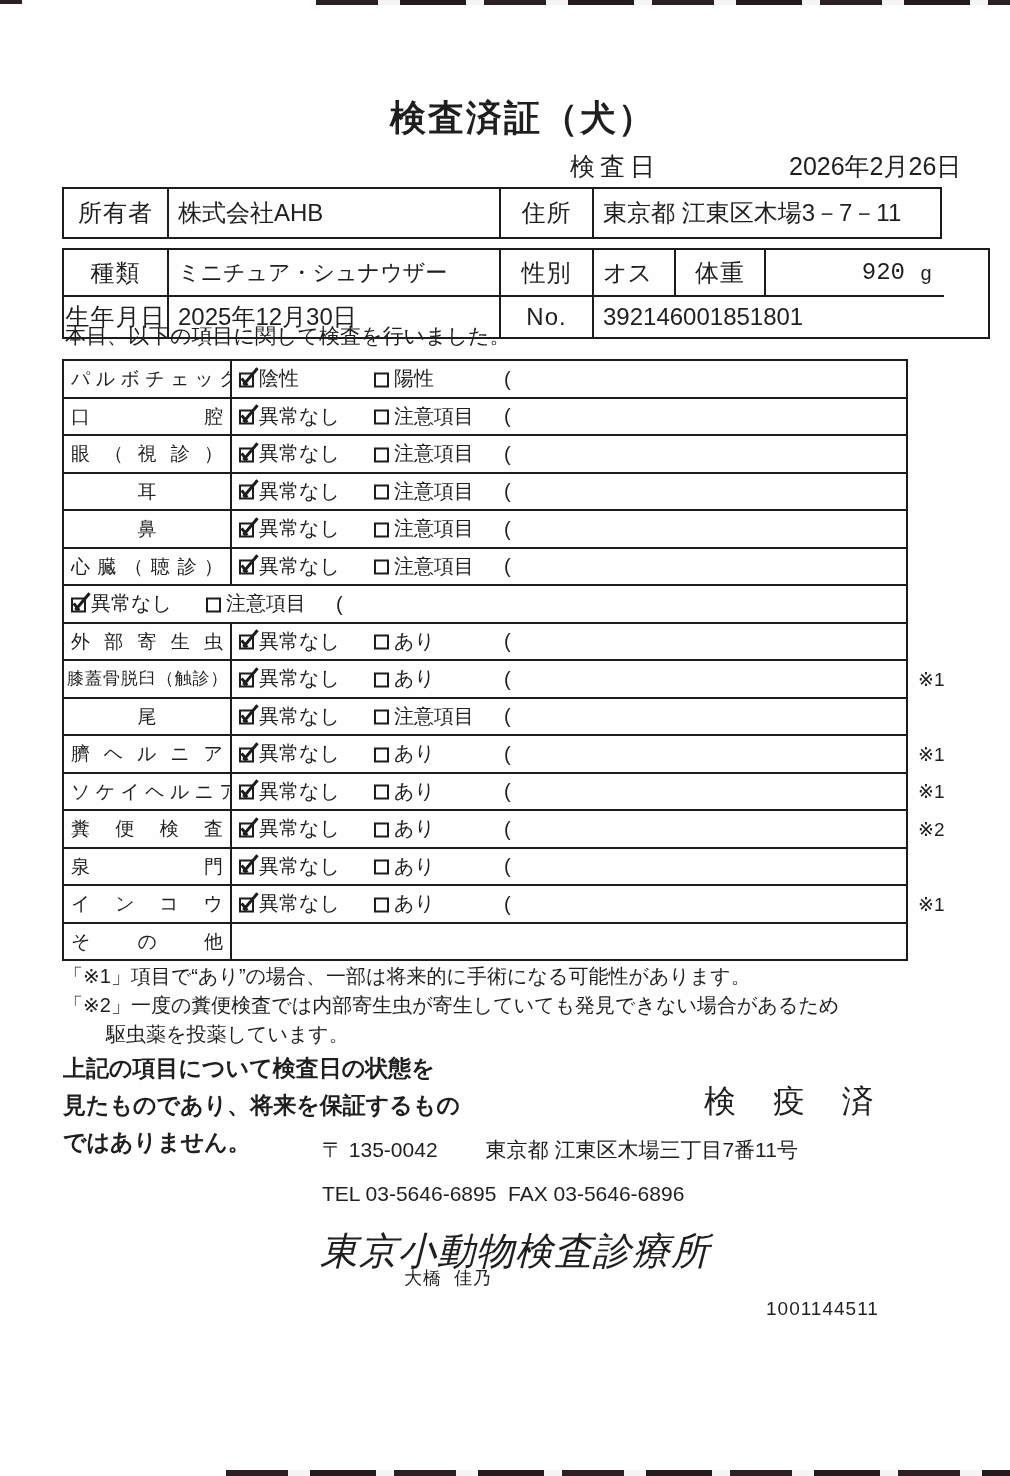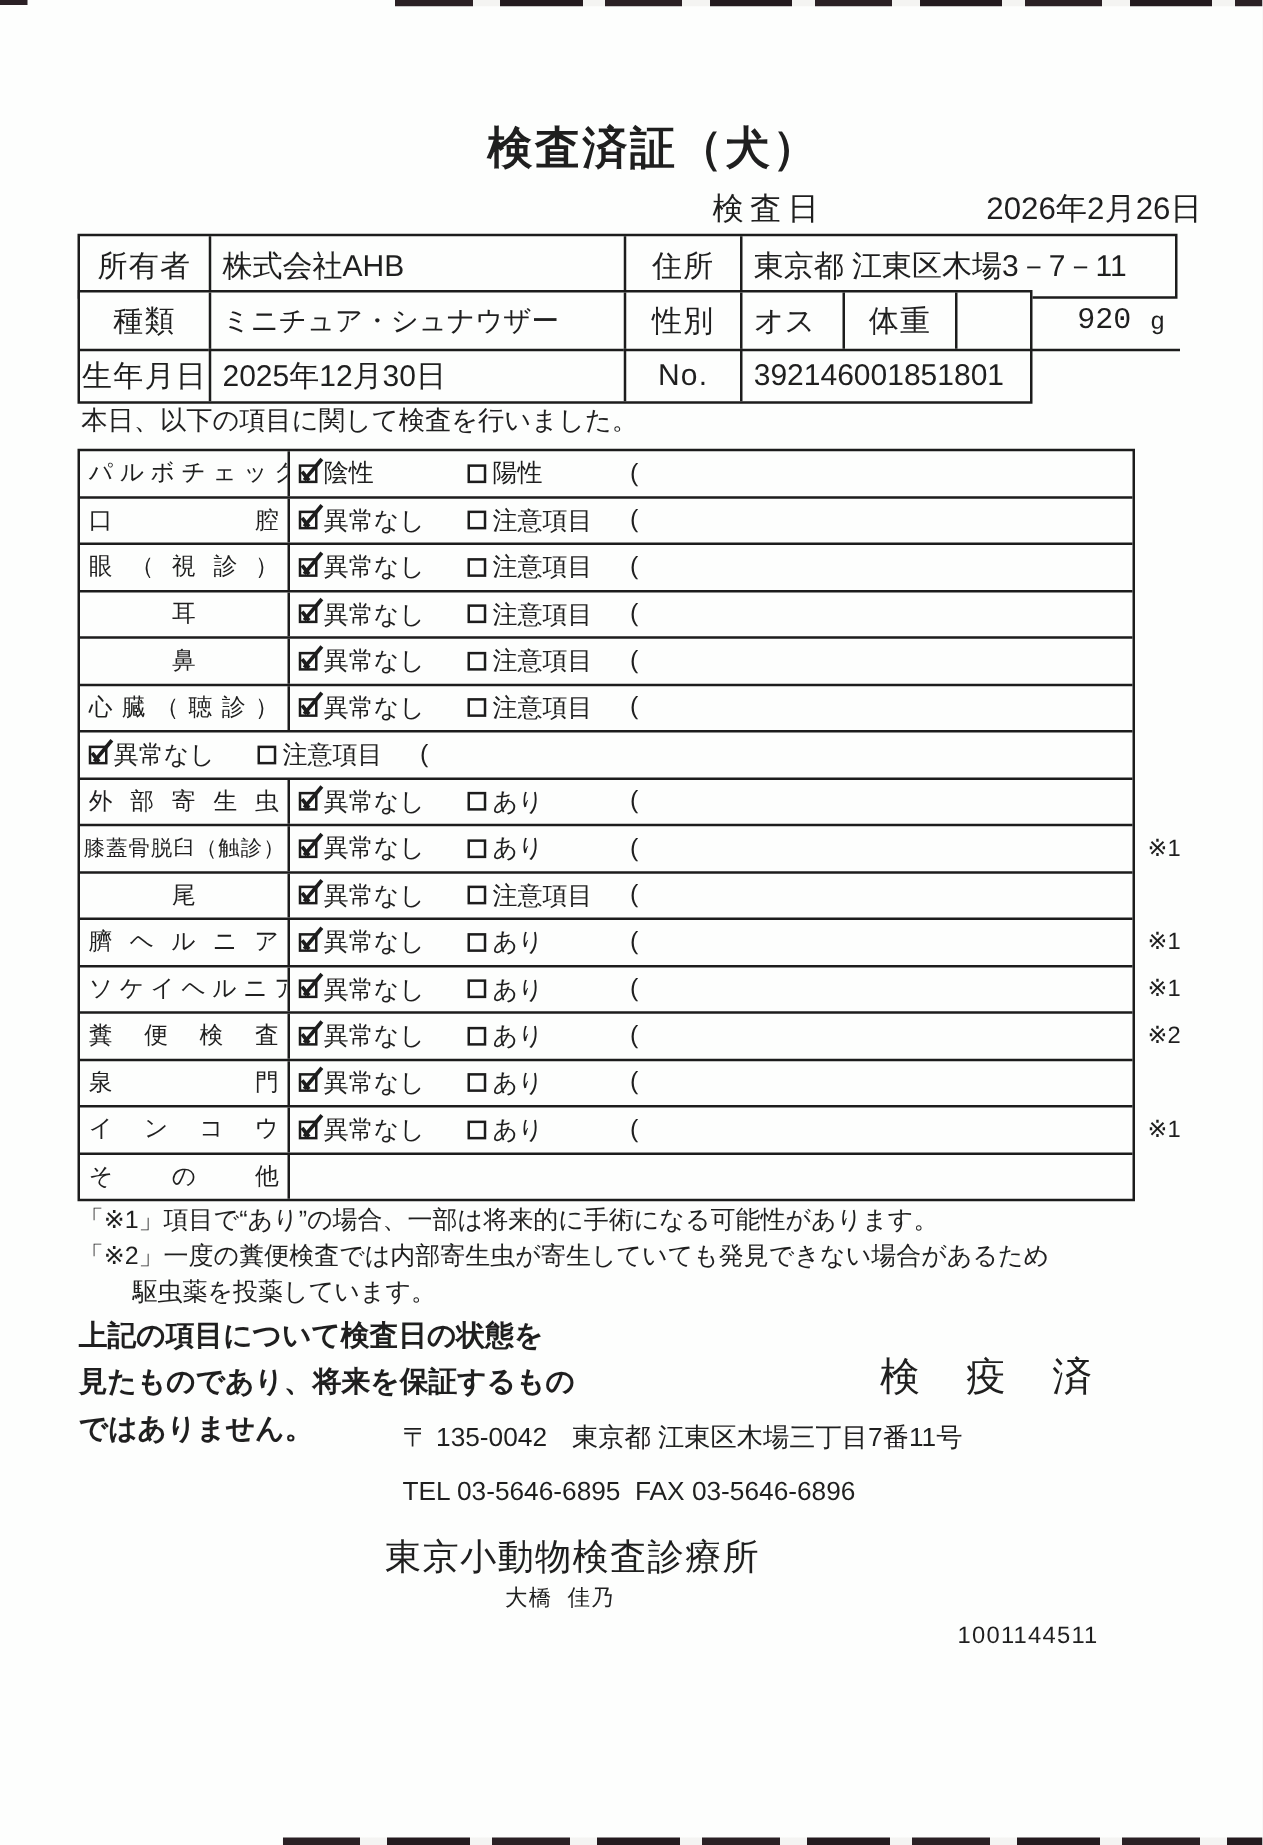--- a/index.html
+++ b/index.html
@@ -24,21 +24,21 @@
   .exam-date-value{left:789px;top:150px;font-size:25px;}
 
   
   .tbl{position:absolute;display:grid;border:2px solid var(--line);background:var(--paper);}
   .tbl .cell{display:flex;align-items:center;border-left:2px solid var(--line);font-size:24px;overflow:hidden;white-space:nowrap;}
   .tbl .cell.first{border-left:none;}
   .tbl .cell.r2{border-top:2px solid var(--line);}
   .tbl .lab{justify-content:center;letter-spacing:1px;}
   .tbl .val{padding-left:9px;}
   .info1{left:62px;top:187px;width:880px;height:52px;grid-template-columns:103px 332px 93px 352px;}
-  .info2{left:62px;top:232px;width:764px;grid-template-columns:103px 332px 93px 82px 90px 180px;grid-template-rows:45px 42px;}
+  .info2{left:62px;top:248px;width:928px;grid-template-columns:103px 332px 93px 82px 90px 180px;grid-template-rows:45px 42px;}
   .cell.breed-val{font-size:22px;}
   .cell.weight-val{justify-content:flex-end;padding-right:12px;font-family:Liberation Mono, monospace;}
   .weight-unit{font-size:20px;margin-left:15px;position:relative;top:2px;}
   .cell.no-val{grid-column:4 / 7;}
 
   .intro{left:65px;top:322px;font-size:21px;}
 
   
   .chk-table{position:absolute;left:62px;top:359px;width:846px;height:602px;border:2px solid var(--line);display:flex;flex-direction:column;}
   .chk-row{flex:1;display:flex;border-top:2px solid var(--line);min-height:0;}
@@ -59,23 +59,23 @@
   .cb{position:relative;display:inline-block;width:15px;height:15px;border:2px solid var(--line);margin-right:5px;vertical-align:-2px;}
   .cb.checked::before{content:'';position:absolute;width:2.5px;height:9px;background:var(--line);left:2px;top:3px;transform:rotate(-38deg);}
   .cb.checked::after{content:'';position:absolute;width:2.5px;height:22px;background:var(--line);left:8px;top:-9px;transform:rotate(40deg);}
 
   .footnotes{left:63px;top:962px;width:872px;font-size:20px;line-height:29px;}
   .fn{padding-left:43px;text-indent:-43px;}
 
   .disclaimer{left:63px;top:1050px;font-size:23px;font-weight:bold;line-height:37px;white-space:pre-line;}
   .stamp{left:704px;top:1080px;font-size:32px;letter-spacing:14px;white-space:nowrap;}
 
-  .postal{left:322px;top:1136px;font-size:21px;display:flex;gap:20px;white-space:nowrap;}
+  .postal{left:322px;top:1136px;font-size:21px;display:flex;gap:48px;white-space:nowrap;}
   .tel{left:322px;top:1182px;font-size:21px;white-space:pre;}
-  .clinic{left:308px;top:1226px;font-size:29px;letter-spacing:1px;white-space:nowrap;}
+  .clinic{left:320px;top:1226px;font-size:38px;letter-spacing:1px;white-space:nowrap;font-style:italic;}
   .examiner{left:404px;top:1266px;font-size:18px;letter-spacing:1px;white-space:pre;}
   .serial{left:766px;top:1298px;font-size:19px;letter-spacing:1px;}
 </style>
 </head>
 <body>
 
 <div class="page">
 
   <div class="artifact top"></div>
   <div class="artifact bottom"></div>

